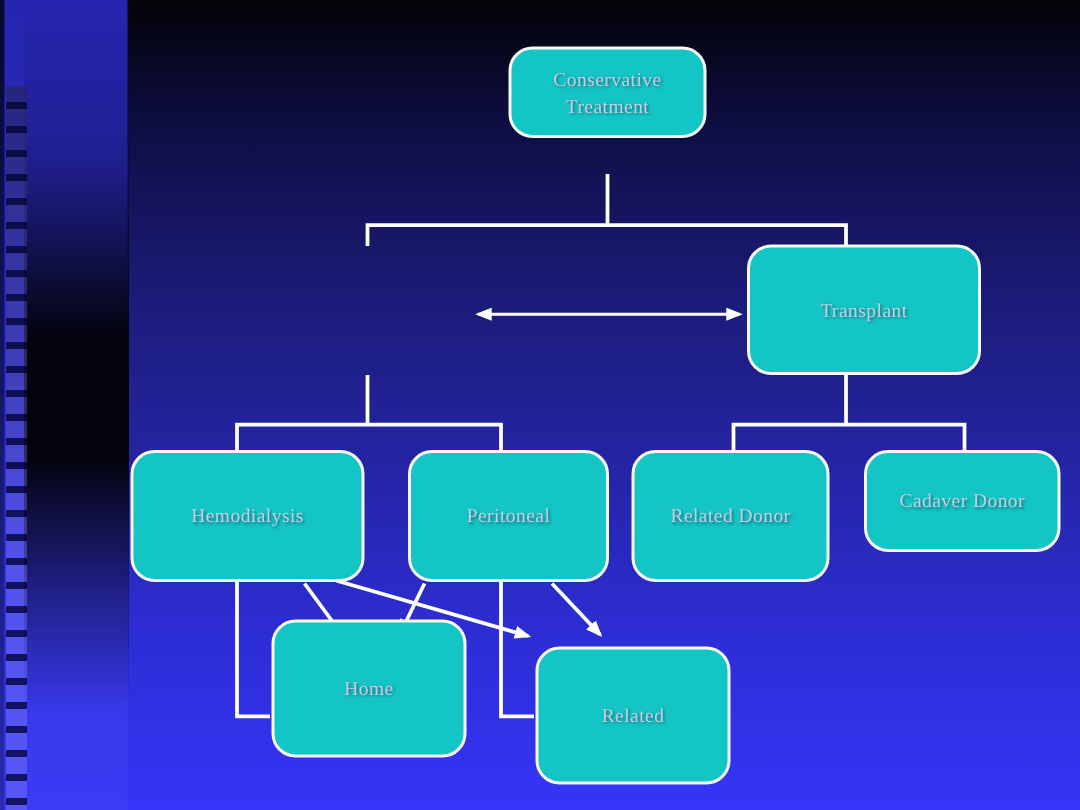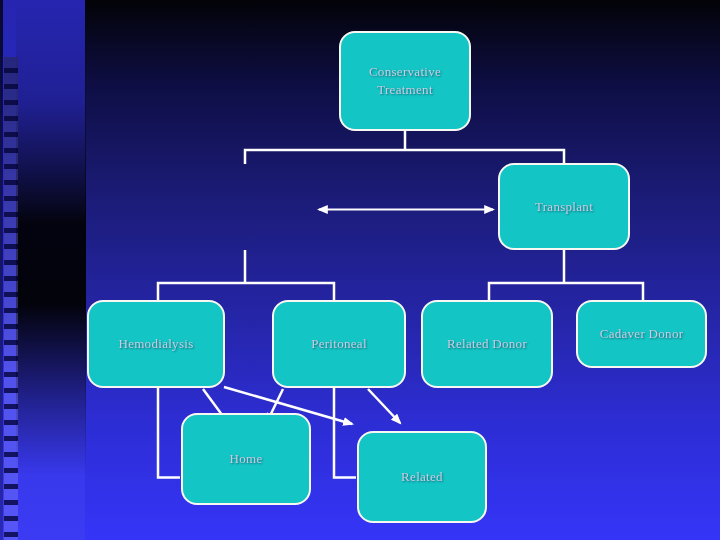--- a/index.html
+++ b/index.html
@@ -33,24 +33,24 @@
   }
   .connectors{position:absolute; left:0; top:0; pointer-events:none;}
   .node{
     position:absolute; box-sizing:border-box;
     background:#14c5c5; border:2px solid #f8f8f2; border-radius:16px;
     display:flex; align-items:center; justify-content:center;
     text-align:center; padding:4px 10px;
     color:#ccccdf; font-size:13px; line-height:1.35; letter-spacing:.3px;
     text-shadow:1px 1px 2px rgba(0,0,40,.45);
   }
-  .n-conservative{left:339px; top:31px;  width:132px; height:100px;}
+  .n-conservative{left:339px; top:31px;  width:132px; height:61px;}
   .n-dialysis    {left:178px; top:163px; width:132px; height:87px;}
-  .n-transplant  {left:498px; top:163px; width:132px; height:87px;}
-  .n-hemodialysis{left:87px;  top:300px; width:138px; height:88px; padding:4px 6px;}
+  .n-transplant  {left:498px; top:163px; width:156px; height:87px;}
+  .n-hemodialysis{left:87px;  top:300px; width:156px; height:88px; padding:4px 6px;}
   .n-peritoneal  {left:272px; top:300px; width:134px; height:88px;}
   .n-related     {left:421px; top:300px; width:132px; height:88px;}
   .n-cadaver     {left:576px; top:300px; width:131px; height:68px;}
   .n-home        {left:181px; top:413px; width:130px; height:92px;}
   .n-center      {left:357px; top:431px; width:130px; height:92px;}
 </style>
 </head>
 <body>
 
 <div class="slide">

